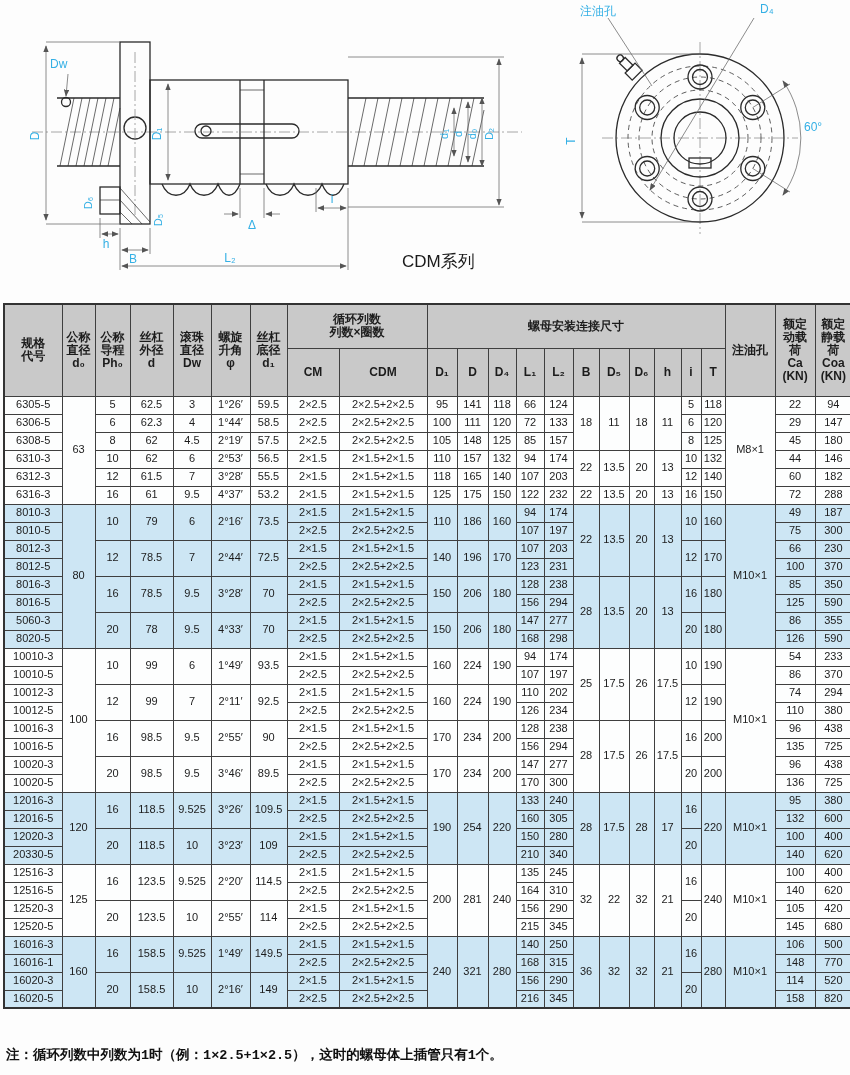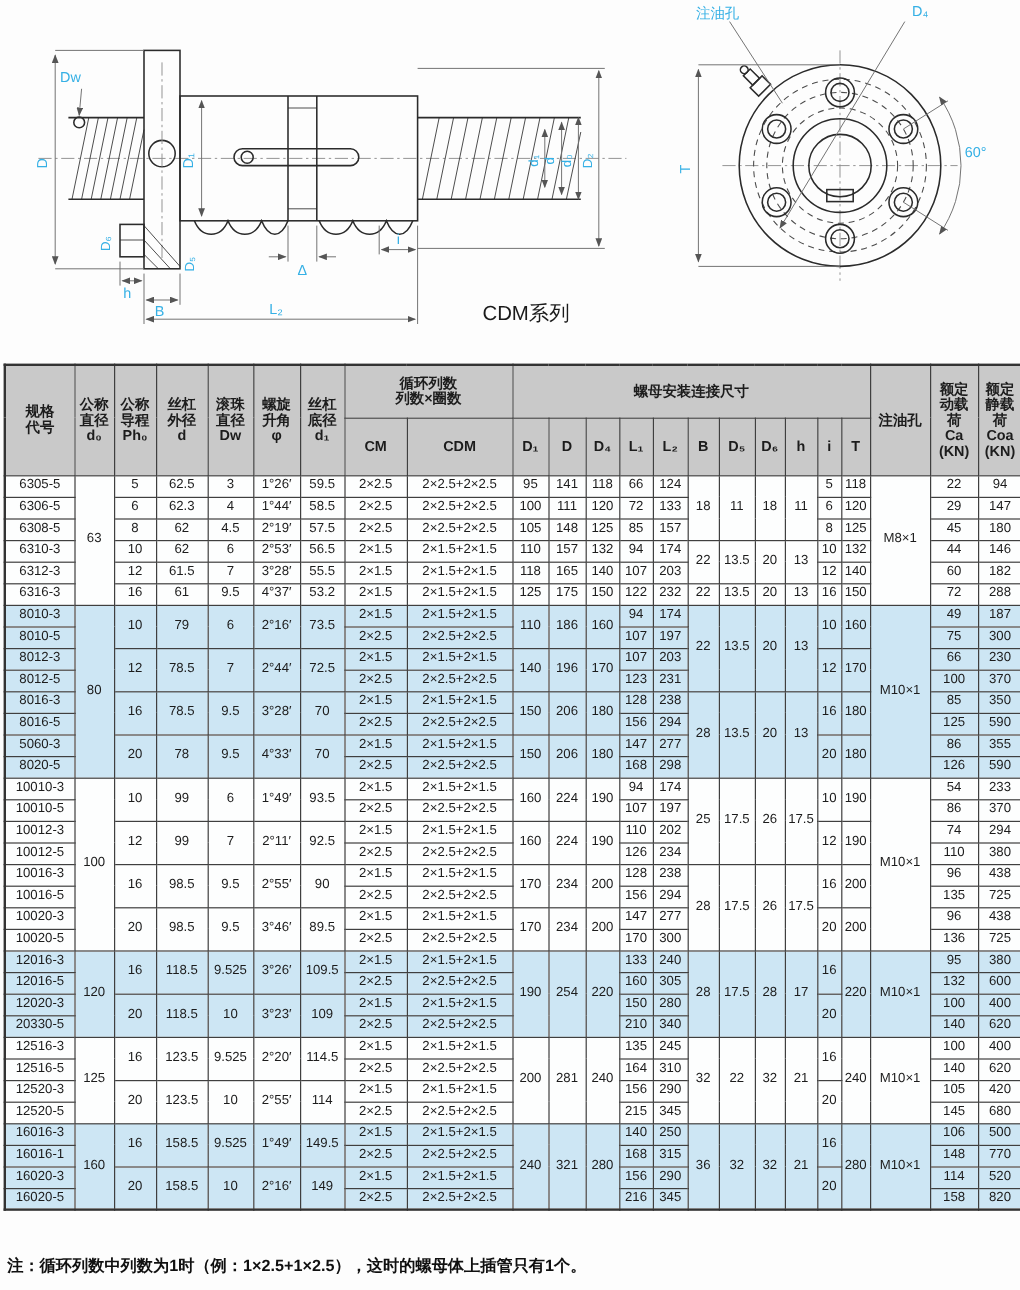--- a/index.html
+++ b/index.html
@@ -37,21 +37,21 @@
     background:#c9c9c9; font-size:12px; font-weight:bold;
     white-space:pre-line; padding:1px 0;
   }
   thead tr:first-child th { height:44px; }
   thead tr:last-child  th { height:48px; }
   td { background:#fdfefe; font-size:11px; height:18px; }
   tr.shade td { background:#cde6f4; }
 
   .note {
     position:absolute; left:6px; top:1046px; width:840px;
-    font-size:13.5px; font-weight:bold; color:#101010;
+    font-size:13.5px; font-weight:bold; color:#101010;font-family:Liberation Mono, monospace;
   }
 </style>
 </head>
 <body>
 
 <div class="page">
 
   <div class="drawing" id="left-drawing">
     <svg viewBox="0 0 540 300" width="540" height="300">
       <defs>

